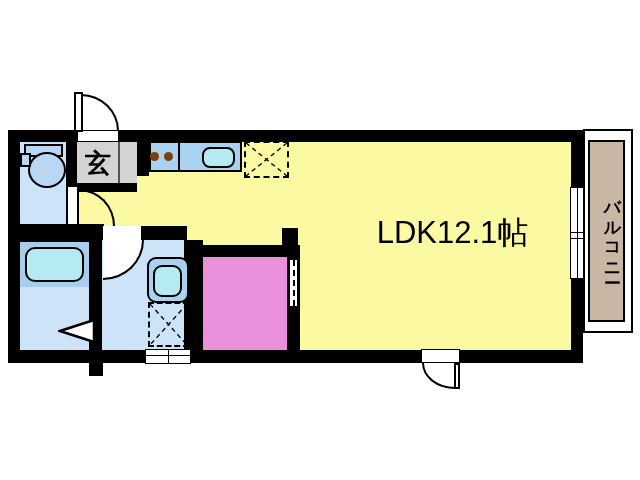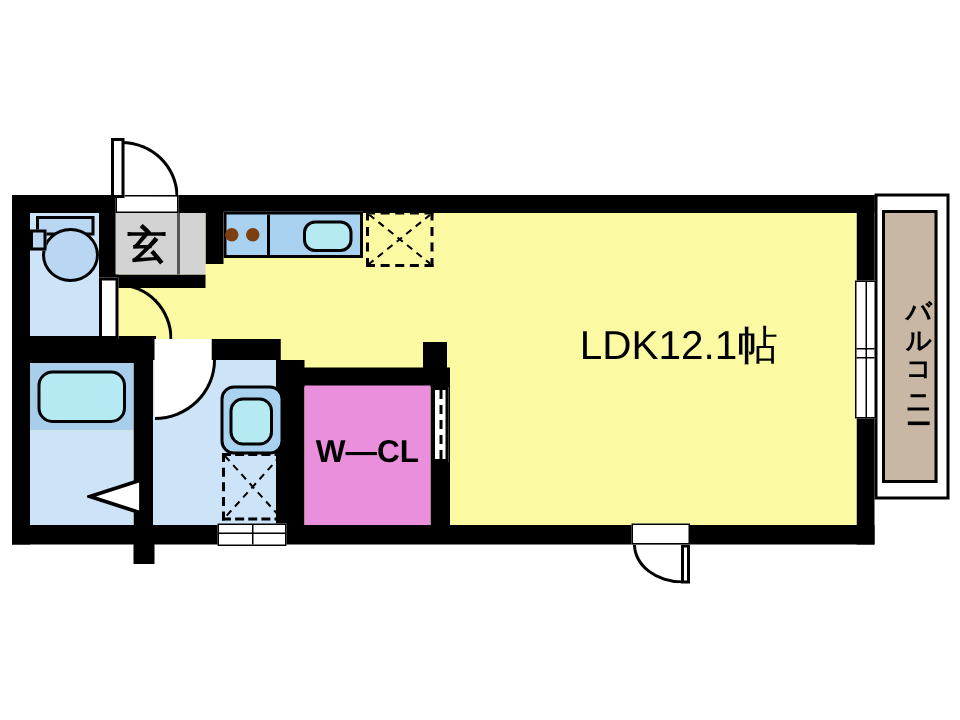--- a/index.html
+++ b/index.html
@@ -102,27 +102,26 @@
   <div class="abs cyan bordered" style="left:153px;top:265px;width:29px;height:32px;border-radius:9px;"></div>
 
   <div class="abs dashedbox" style="left:148px;top:302px;width:41px;height:45px;">
     <svg viewBox="0 0 41 45" preserveAspectRatio="none">
       <line x1="0" y1="0" x2="41" y2="45" stroke="#000" stroke-width="1.5" stroke-dasharray="5,4"></line>
       <line x1="41" y1="0" x2="0" y2="45" stroke="#000" stroke-width="1.5" stroke-dasharray="5,4"></line>
     </svg>
   </div>
 
   <div class="abs pink" style="left:203px;top:257px;width:84px;height:93px;"></div>
-  <div class="abs label" style="left:203px;top:290px;width:84px;font-size:21px;font-weight:bold;">W—CL</div>
 
   <div class="abs white" style="left:288px;top:258px;width:11px;height:50px;border:2px solid #000;">
     <div class="abs" style="left:3px;top:0;width:0;height:46px;border-left:2px dashed #000;"></div>
   </div>
 
-  <div class="abs label" style="left:330px;top:216px;width:245px;font-size:27px;">LDK12.1帖</div>
+  <div class="abs label" style="left:330px;top:216px;width:245px;font-size:31px;">LDK12.1帖</div>
 
   <div class="abs white" style="left:570px;top:187px;width:14px;height:92px;border:1px solid #000;">
     <div class="abs" style="left:6px;top:0;width:1px;height:100%;background:#000;"></div>
     <div class="abs" style="left:0;top:44px;width:100%;height:1px;background:#000;"></div>
     <div class="abs" style="left:0;top:50px;width:100%;height:1px;background:#000;"></div>
   </div>
 
   <div class="abs white" style="left:145px;top:349px;width:46px;height:15px;border:1px solid #000;">
     <div class="abs" style="left:0;top:5px;width:100%;height:1px;background:#000;"></div>
     <div class="abs" style="left:22px;top:0;width:1px;height:100%;background:#000;"></div>

